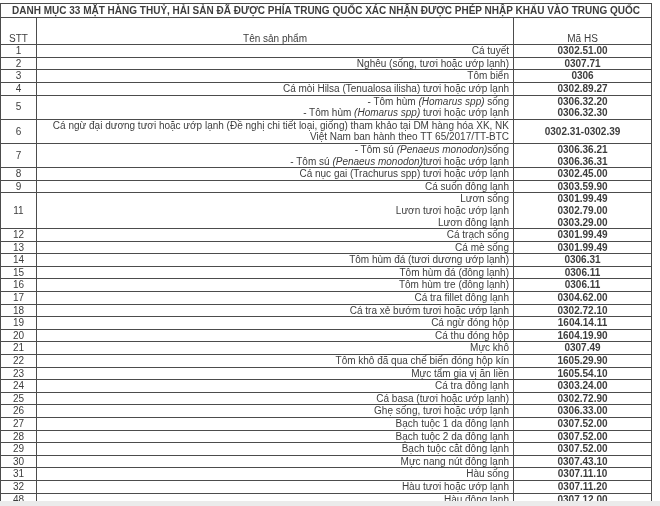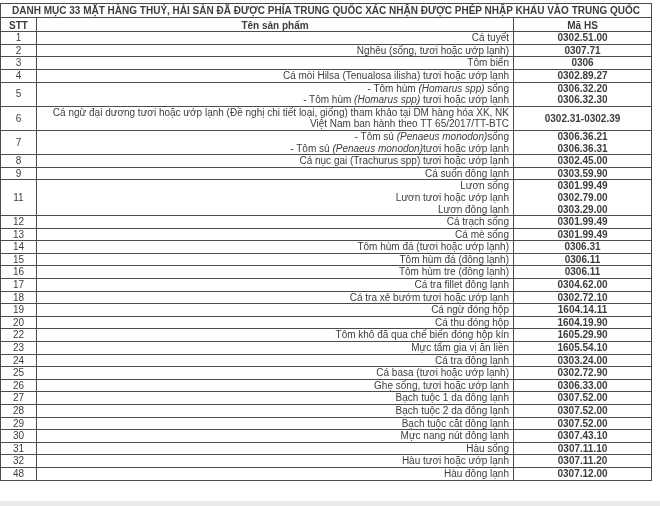--- a/index.html
+++ b/index.html
@@ -28,23 +28,23 @@
     vertical-align: middle;
     overflow: hidden;
   }
   td.title-cell {
     font-weight: bold;
     text-align: center;
     font-size: 10.2px;
     padding: 1px 2px 0 2px;
   }
   th.col-header {
-    font-weight: bold;
+    font-weight: normal;
     text-align: center;
-    padding: 2px 2px 0 2px;
+    padding: 15px 2px 0 2px;
   }
   td.stt  { text-align: center; padding: 0 2px; }
   td.name { text-align: right; padding: 0 4px 0 6px; }
   td.code { text-align: center; padding: 0 2px; font-weight: bold; }
   .line { line-height: 11.6px; }
   .it { font-style: italic; }
   .bottom-strip {
     width: 660px;
     height: 5px;
     background: #ebebeb;
@@ -181,21 +181,21 @@
           <td class="name">
             <div class="line">Cá mè sống</div>
           </td>
           <td class="code">
             <div class="line">0301.99.49</div>
           </td>
         </tr>
         <tr>
           <td class="stt">14</td>
           <td class="name">
-            <div class="line">Tôm hùm đá (tươi hoặc ướp lạnh)</div>
+            <div class="line">Tôm hùm đá (tươi dương ướp lạnh)</div>
           </td>
           <td class="code">
             <div class="line">0306.31</div>
           </td>
         </tr>
         <tr>
           <td class="stt">15</td>
           <td class="name">
             <div class="line">Tôm hùm đá (đông lạnh)</div>
           </td>
@@ -239,20 +239,29 @@
             <div class="line">1604.14.11</div>
           </td>
         </tr>
         <tr>
           <td class="stt">20</td>
           <td class="name">
             <div class="line">Cá thu đóng hộp</div>
           </td>
           <td class="code">
             <div class="line">1604.19.90</div>
+          </td>
+        </tr>
+        <tr>
+          <td class="stt">21</td>
+          <td class="name">
+            <div class="line">Mực khô</div>
+          </td>
+          <td class="code">
+            <div class="line">0307.49</div>
           </td>
         </tr>
         <tr>
           <td class="stt">22</td>
           <td class="name">
             <div class="line">Tôm khô đã qua chế biến đóng hộp kín</div>
           </td>
           <td class="code">
             <div class="line">1605.29.90</div>
           </td>

